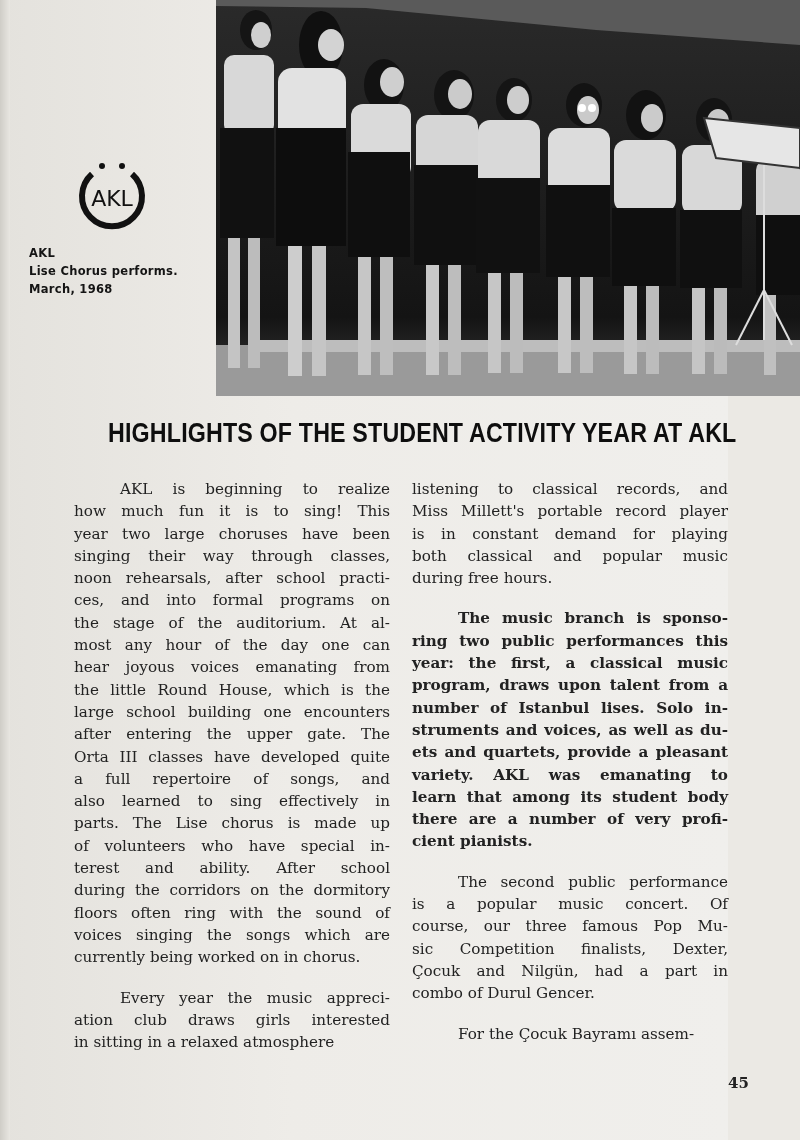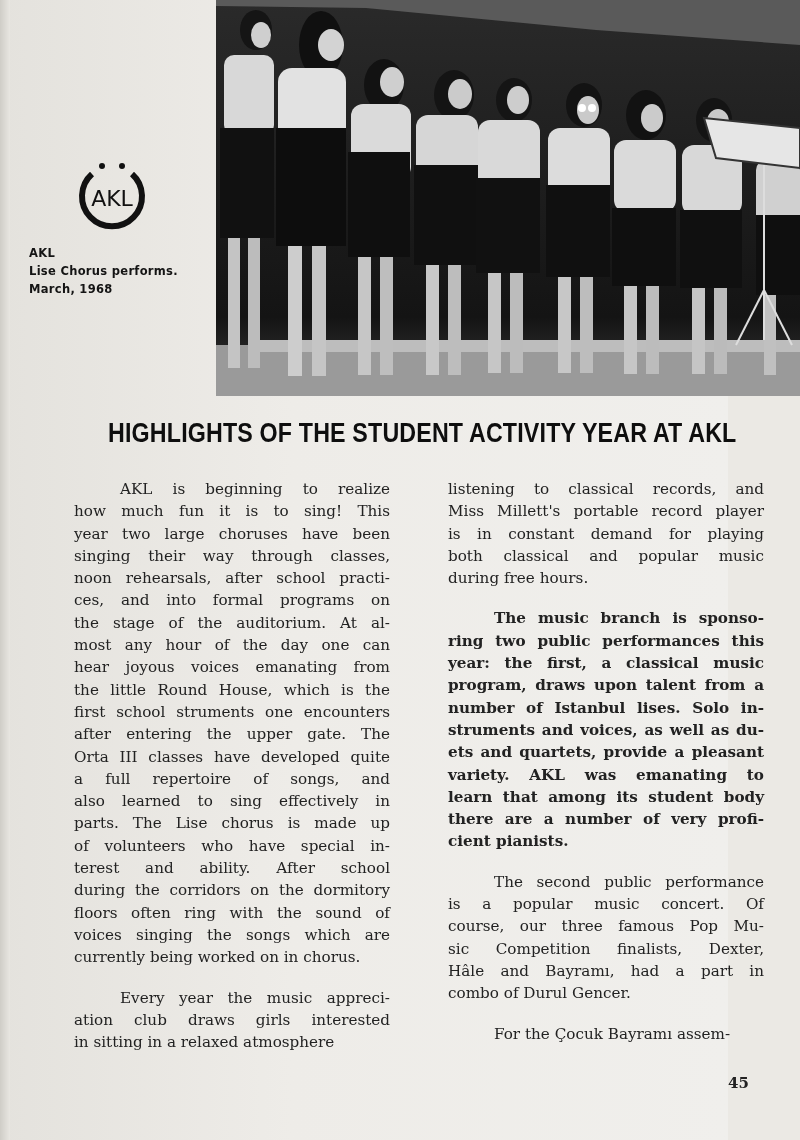--- a/index.html
+++ b/index.html
@@ -11,21 +11,21 @@
   .photo svg{display:block;width:100%;height:100%;}
   
   .logo{position:absolute;left:76px;top:160px;width:72px;height:72px;}
   .caption{position:absolute;left:29px;top:244px;font-family:"DejaVu Sans",sans-serif;font-weight:bold;font-size:11.5px;line-height:18px;color:#141414;letter-spacing:0.3px;}
   .caption div{white-space:nowrap;}
   
   .headline{position:absolute;left:86px;top:418px;width:672px;text-align:center;font-family:"Liberation Sans",sans-serif;font-weight:bold;font-size:27px;letter-spacing:0.2px;color:#0e0e0e;transform:scaleX(0.86);transform-origin:left center;white-space:nowrap;width:782px;}
   
   .col{position:absolute;top:478px;font-size:15.2px;line-height:22.3px;color:#222;}
   .col.left{left:74px;width:316px;}
-  .col.right{left:448px;width:316px;}
+  .col.right{left:412px;width:316px;}
   .col p{margin:0;text-align:justify;text-align-last:auto;}
   .col p.indent{text-indent:46px;}
   .col p + p{margin-top:18px;}
   .line{display:block;text-align:justify;text-align-last:justify;white-space:nowrap;}
   .line.last{text-align-last:left;}
   .pageno{position:absolute;left:728px;top:1074px;font-size:15px;font-weight:bold;font-family:"DejaVu Serif",serif;color:#222;}
 </style>
 </head>
 <body>
 
@@ -151,21 +151,21 @@
         <span class="line" style="padding-left: 46px;">AKL is beginning to realize</span>
         <span class="line">how much fun it is to sing! This</span>
         <span class="line">year two large choruses have been</span>
         <span class="line">singing their way through classes,</span>
         <span class="line">noon rehearsals, after school practi-</span>
         <span class="line">ces, and into formal programs on</span>
         <span class="line">the stage of the auditorium. At al-</span>
         <span class="line">most any hour of the day one can</span>
         <span class="line">hear joyous voices emanating from</span>
         <span class="line">the little Round House, which is the</span>
-        <span class="line">first school struments one encounters</span>
+        <span class="line">large school building one encounters</span>
         <span class="line">after entering the upper gate. The</span>
         <span class="line">Orta III classes have developed quite</span>
         <span class="line">a full repertoire of songs, and</span>
         <span class="line">also learned to sing effectively in</span>
         <span class="line">parts. The Lise chorus is made up</span>
         <span class="line">of volunteers who have special in-</span>
         <span class="line">terest and ability. After school</span>
         <span class="line">during the corridors on the dormitory</span>
         <span class="line">floors often ring with the sound of</span>
         <span class="line">voices singing the songs which are</span>
@@ -196,21 +196,21 @@
         <span class="line">variety. AKL was emanating to</span>
         <span class="line">learn that among its student body</span>
         <span class="line">there are a number of very profi-</span>
         <span class="line last">cient pianists.</span>
       </p>
       <p class="indent" style="text-indent: 0px;">
         <span class="line" style="padding-left: 46px;">The second public performance</span>
         <span class="line">is a popular music concert. Of</span>
         <span class="line">course, our three famous Pop Mu-</span>
         <span class="line">sic Competition finalists, Dexter,</span>
-        <span class="line">Hâle and Bayramı, had a part in</span>
+        <span class="line">Çocuk and Nilgün, had a part in</span>
         <span class="line last">combo of Durul Gencer.</span>
       </p>
       <p class="indent" style="text-indent: 0px;">
         <span class="line last" style="padding-left: 46px;">For the Çocuk Bayramı assem-</span>
       </p>
     </div>
 
   <div class="pageno">45</div>
 </div>
 

